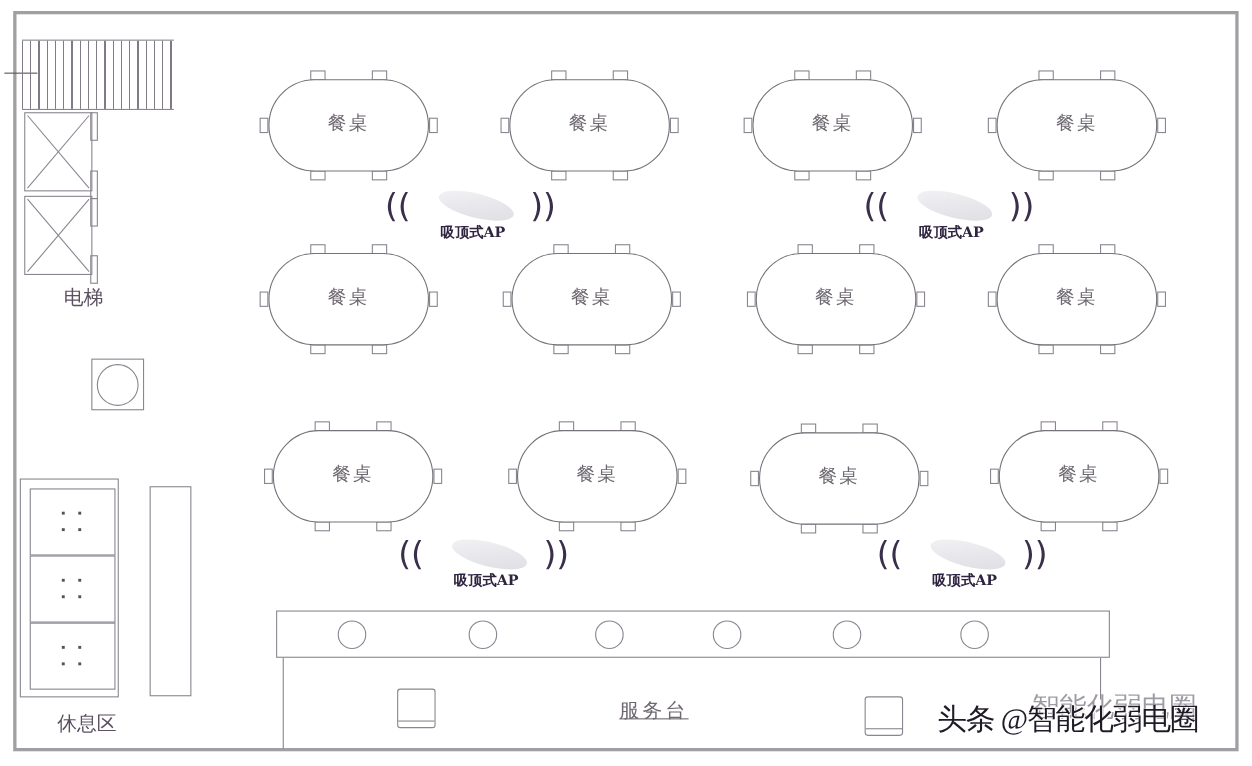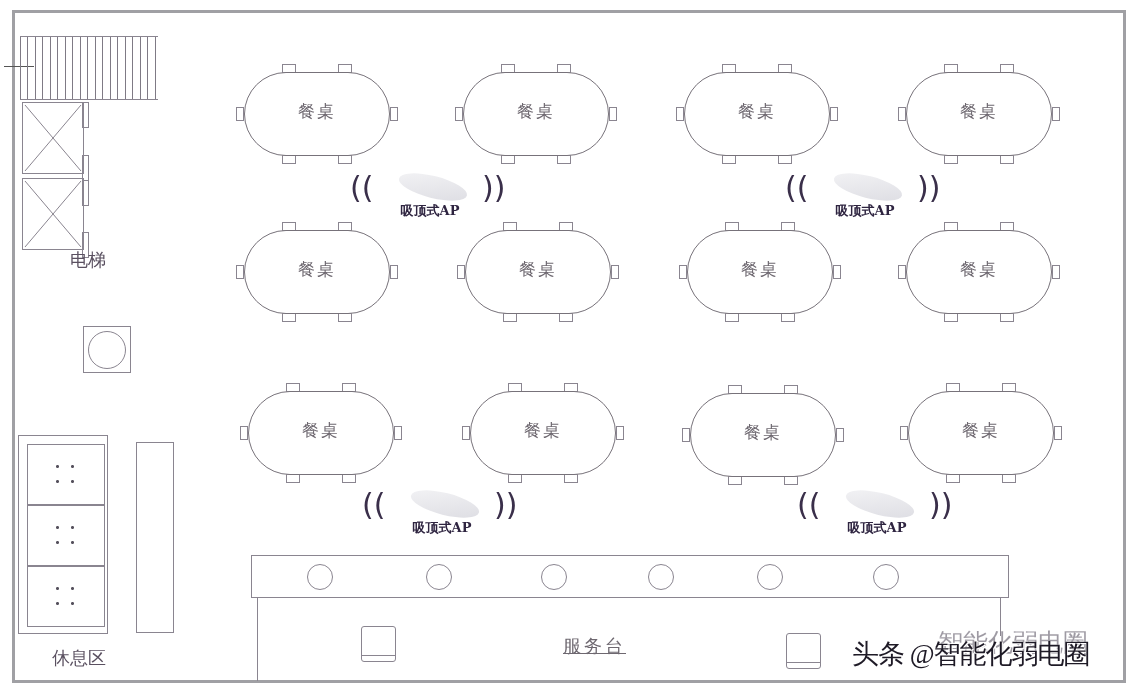--- a/index.html
+++ b/index.html
@@ -44,21 +44,21 @@
 <div class="elevator" style="top:178px;">
   <svg width="62" height="72">
       <line x1="2" y1="2" x2="58" y2="68" stroke="#8a8590" stroke-width="1"></line>
       <line x1="58" y1="2" x2="2" y2="68" stroke="#8a8590" stroke-width="1"></line>
     </svg>
 </div>
 <div class="abs" style="left:82px; top:102px; width:5px; height:24px; border:1px solid #8a8590;"></div>
 <div class="abs" style="left:82px; top:155px; width:5px; height:24px; border:1px solid #8a8590;"></div>
 <div class="abs" style="left:82px; top:180px; width:5px; height:24px; border:1px solid #8a8590;"></div>
 <div class="abs" style="left:82px; top:232px; width:5px; height:24px; border:1px solid #8a8590;"></div>
-<div class="zone-label" style="left:58px; top:248px;margin-left:12px;">电梯</div>
+<div class="zone-label" style="left:58px; top:258px;">电梯</div>
 
 <div class="abs" style="left:83px; top:326px; width:48px; height:47px; border:1.2px solid #8a8590; box-sizing:border-box;">
   <div class="abs" style="left:4px; top:4px; width:38px; height:38px; border:1.2px solid #8a8590; border-radius:50%; box-sizing:border-box;"></div>
 </div>
 
 <div class="abs" style="left:18px; top:435px; width:90px; height:199px; border:1.2px solid #8a8590; box-sizing:border-box;">
   <div class="sofa-seg" style="left:8px; top:8px; width:78px;">
       <div class="dotgrid"></div>
     </div>
   <div class="sofa-seg" style="left:8px; top:69px; width:78px;">

